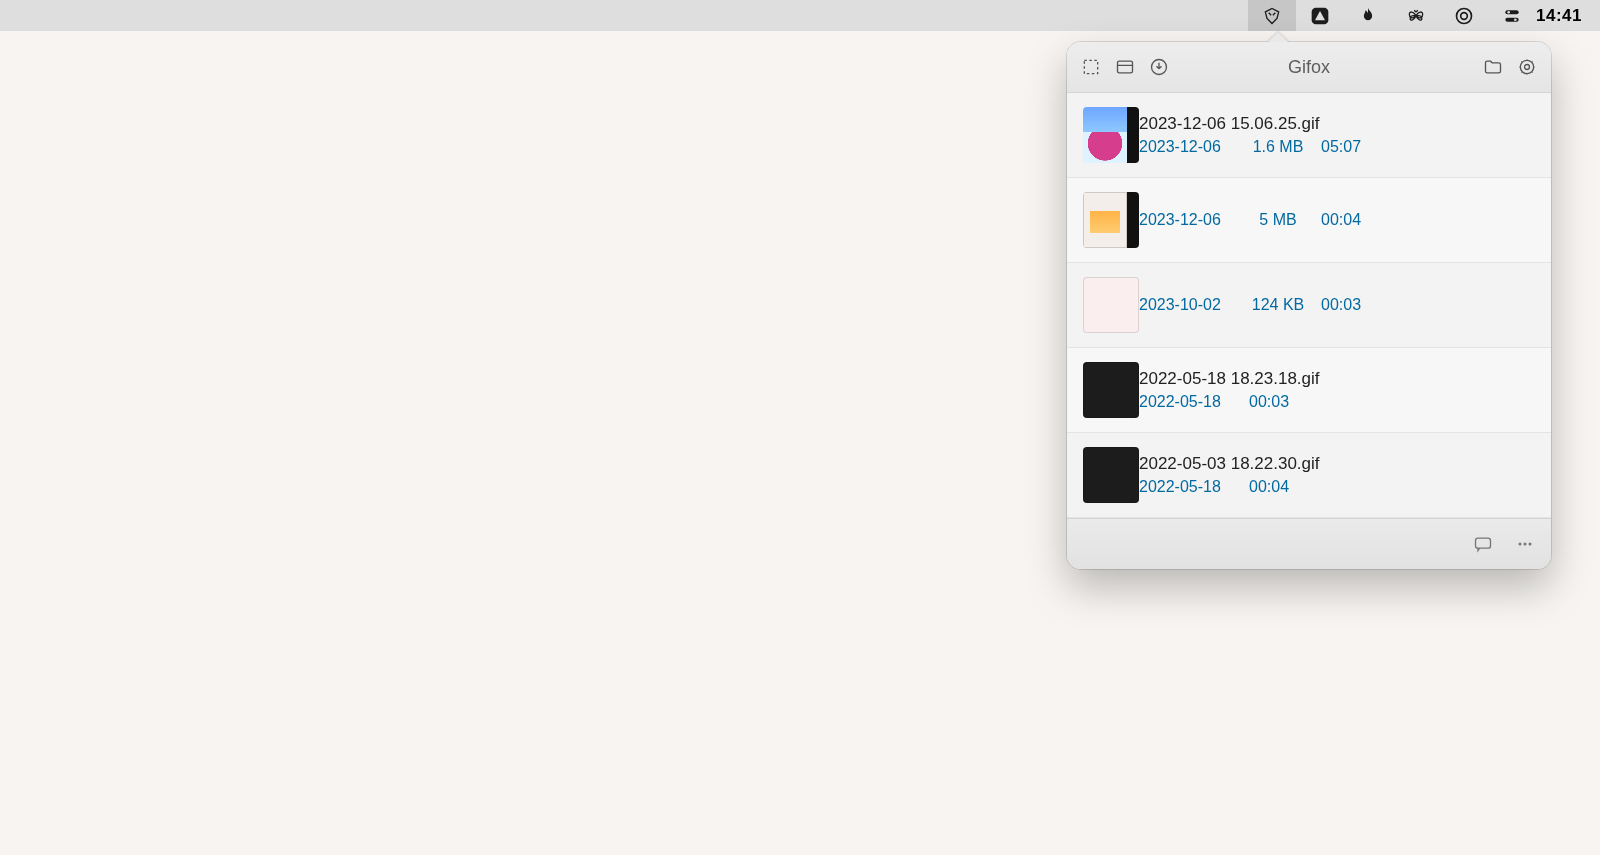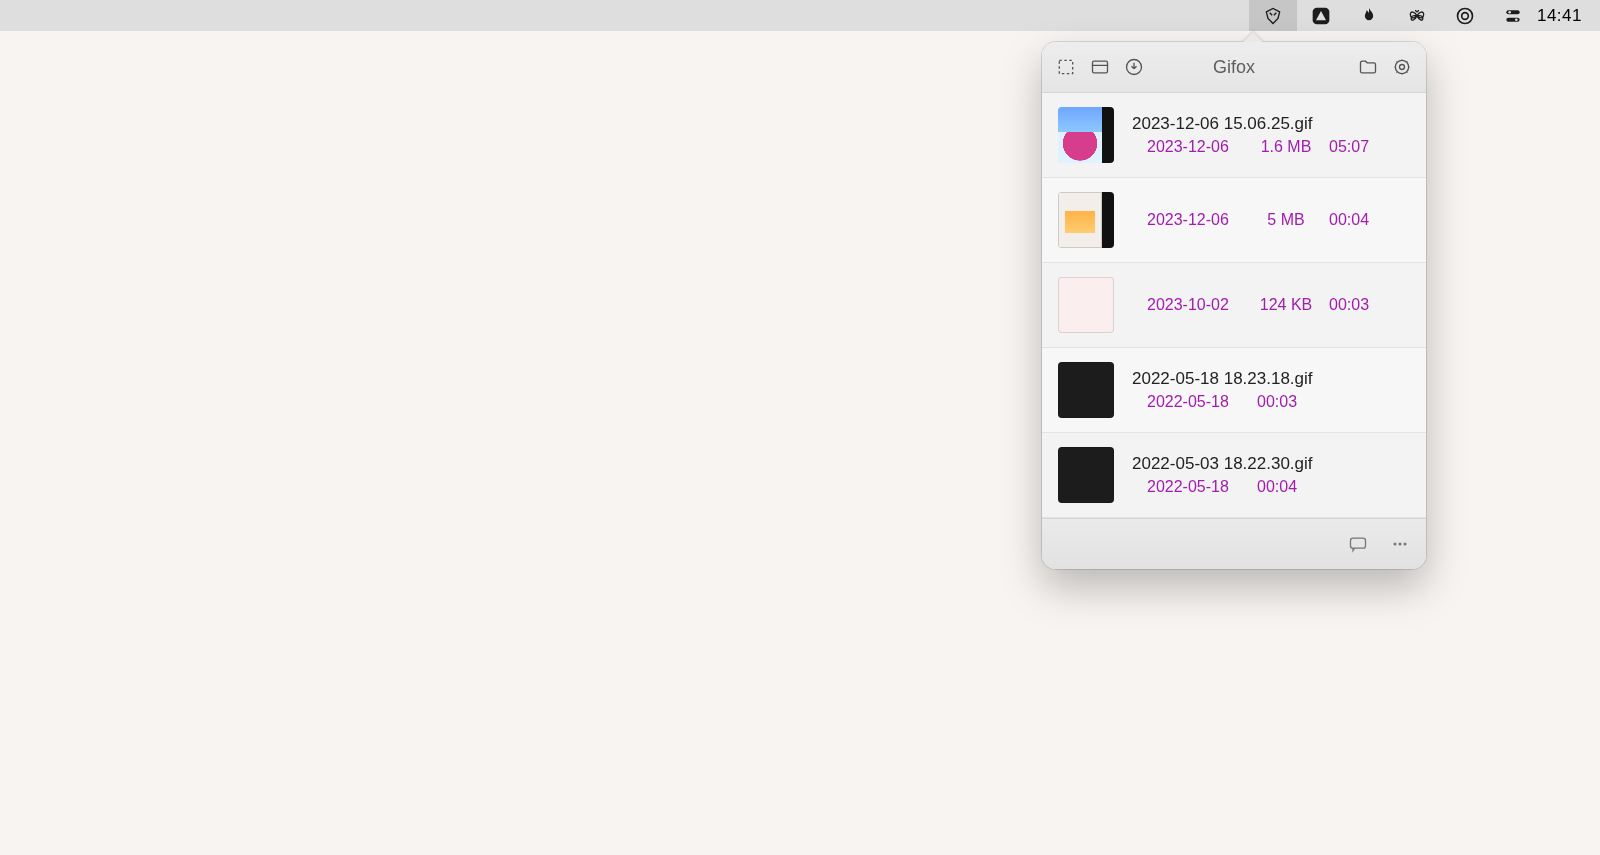--- a/index.html
+++ b/index.html
@@ -31,32 +31,32 @@
     align-items: center;
     justify-content: center;
     color: #1d1d1d;
   }
   .menu-icon svg { width: 20px; height: 20px; }
   .menu-icon.active {
     background: #c6c6c6;
   }
   .menu-clock {
     font-size: 17px;
-    font-weight: 400;
+    font-weight: 700;
     margin-left: 0;
     margin-right: 6px;
     letter-spacing: 0.5px;
   }
 
   
   .popover-wrap {
     position: absolute;
     top: 42px;
-    left: 1042px;
-    width: 384px;
+    left: 1067px;
+    width: 484px;
   }
   .arrow {
     position: absolute;
     top: -10px;
     left: 200px;
     width: 0; height: 0;
     border-left: 11px solid transparent;
     border-right: 11px solid transparent;
     border-bottom: 11px solid #e9e9e9;
     filter: drop-shadow(0 -1px 1px rgba(0,0,0,.15));
@@ -98,21 +98,21 @@
     color: #555;
     border-radius: 4px;
   }
   .tool-btn svg { width: 20px; height: 20px; }
 
   .list { background: #f7f7f7; }
   .row {
     display: flex;
     align-items: center;
     padding: 14px 16px;
-    gap: 18px;
+    gap: 0;
     border-bottom: 1px solid #e3e3e3;
   }
   .row:nth-child(odd){ background:#f3f3f3; }
   .thumb {
     width: 56px; height: 56px;
     border-radius: 4px;
     box-shadow: inset 0 0 0 1px rgba(0,0,0,.12);
     background: #fff;
     overflow: hidden;
     display:flex;
@@ -135,24 +135,23 @@
   .thumb.t4, .thumb.t5 { background:#1c1c1c; }
 
   .meta { flex:1; min-width:0; }
   .fname {
     font-size: 17px;
     color:#222;
     margin-bottom: 4px;
   }
   .finfo {
     font-size: 16px;
-    color:#a21caf;
+    color:#0369a1;
     display:flex;
     gap: 14px;
-    margin-left: 15px;
   }
   .finfo span { white-space: nowrap; }
   .finfo span:empty { display:none; }
   .finfo .date { width: 96px; }
   .finfo .size { width: 58px; text-align: center; }
 
   .pop-footer {
     height: 50px;
     background: linear-gradient(#eaeaea,#e2e2e2);
     border-top: 1px solid #d4d4d4;

